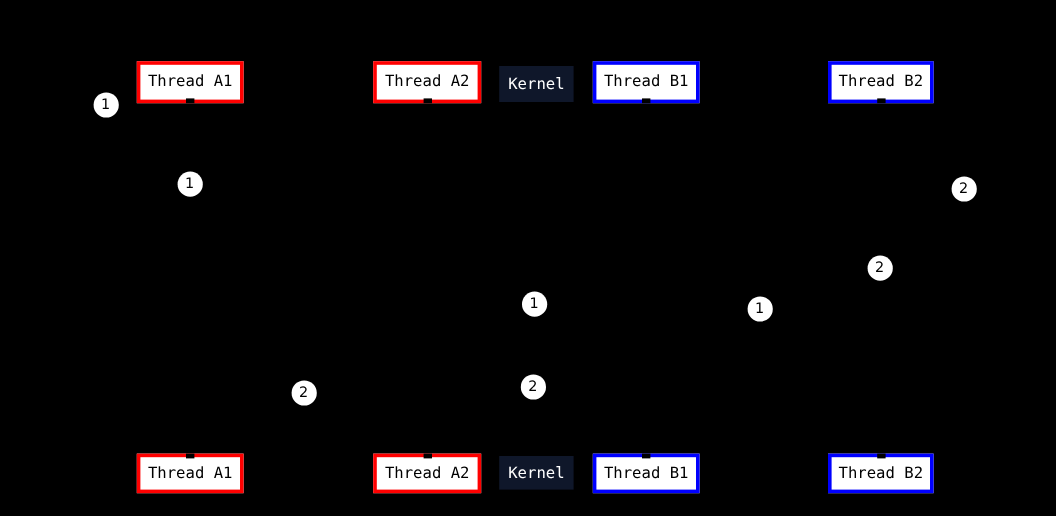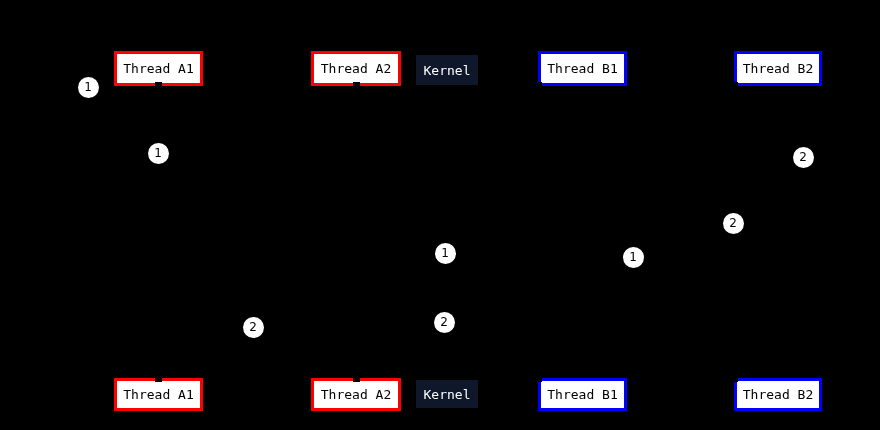--- a/index.html
+++ b/index.html
@@ -26,21 +26,20 @@
   }
   .entity-box.style-red {
     background: #ffffff;
     border: 3px solid #ff0000;
     color: #000000;
   }
   .entity-box.style-blue {
     background: #ffffff;
     border: 3px solid #0000ff;
     color: #000000;
-    margin-left: 44px;
   }
   .entity-box.style-kernel {
     background: #0f172a;
     border: none;
     color: #ffffff;
   }
   .lifeline-stub {
     position: absolute;
     width: 7px;
     height: 4px;

